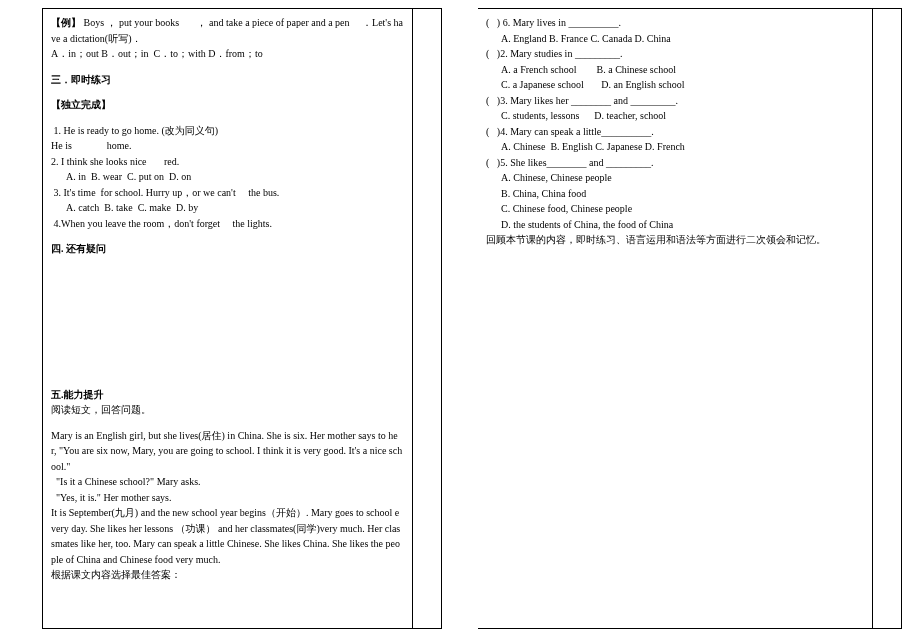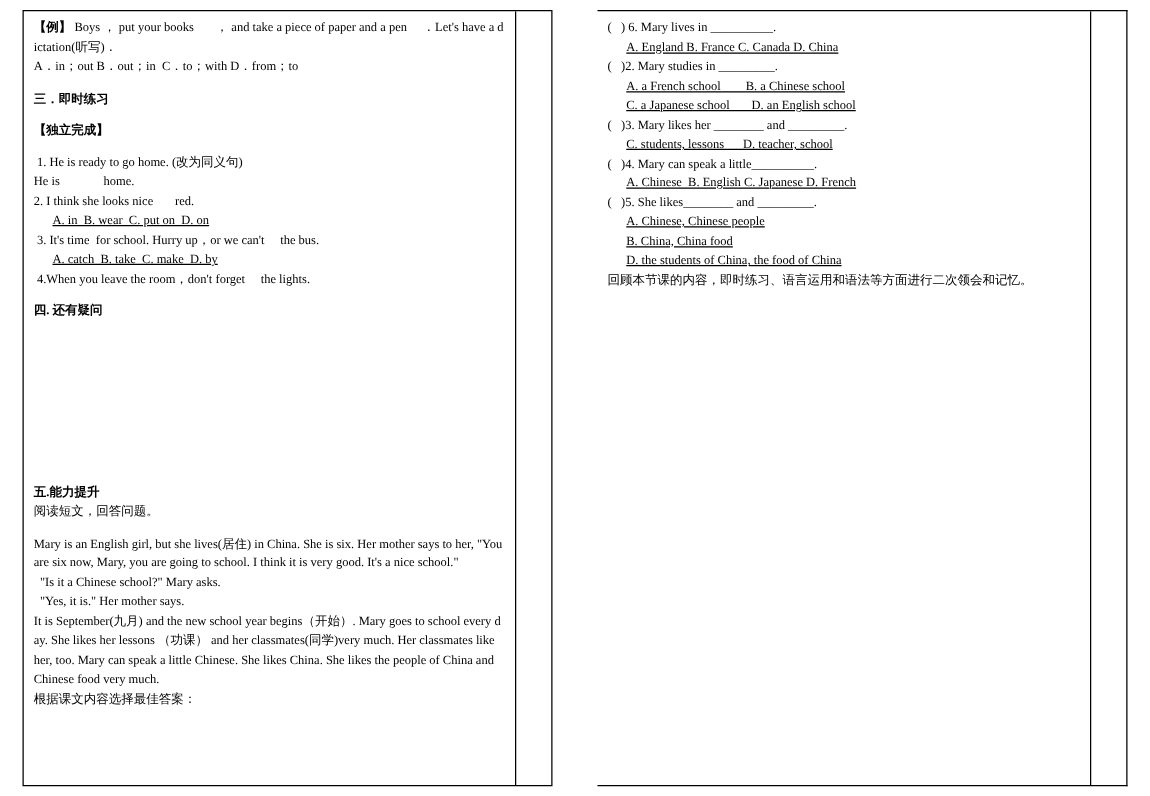--- a/index.html
+++ b/index.html
@@ -27,25 +27,26 @@
   .page-inner {
     border: 1px solid #000;
     border-left: none;
     border-right: 1px solid #000;
     height: 100%;
     padding: 6px 8px;
     position: relative;
   }
   .page-inner.left {
     border-left: 1px solid #000;
+    margin-left: 24px;
   }
   .line { line-height: 1.55; margin: 0; white-space: pre-wrap; word-break: break-all; }
   .bold { font-weight: bold; }
   .red { color: #c00000; }
-  .indent1 { padding-left: 1.5em; text-decoration: underline; }
+  .indent1 { padding-left: 1.5em; }
   .spacer-sm { height: 10px; }
   .spacer-lg { height: 130px; }
   .page-inner {
     overflow: hidden;
   }
   .content-col {
     width: calc(100% - 30px);
   }
   
   .page-inner::after {
@@ -119,20 +120,21 @@
 
         <p class="line">(   )3. Mary likes her ________ and _________.</p>
         <p class="line indent1">C. students, lessons      D. teacher, school</p>
 
         <p class="line">(   )4. Mary can speak a little__________.</p>
         <p class="line indent1">A. Chinese  B. English C. Japanese D. French</p>
 
         <p class="line">(   )5. She likes________ and _________.</p>
         <p class="line indent1">A. Chinese, Chinese people</p>
         <p class="line indent1">B. China, China food</p>
+        <p class="line indent1">C. Chinese food, Chinese people</p>
         <p class="line indent1">D. the students of China, the food of China</p>
 
         <p class="line">回顾本节课的内容，即时练习、语言运用和语法等方面进行二次领会和记忆。</p>
       </div>
     </div>
   </div>
 
 </div>
 
 </body></html>

